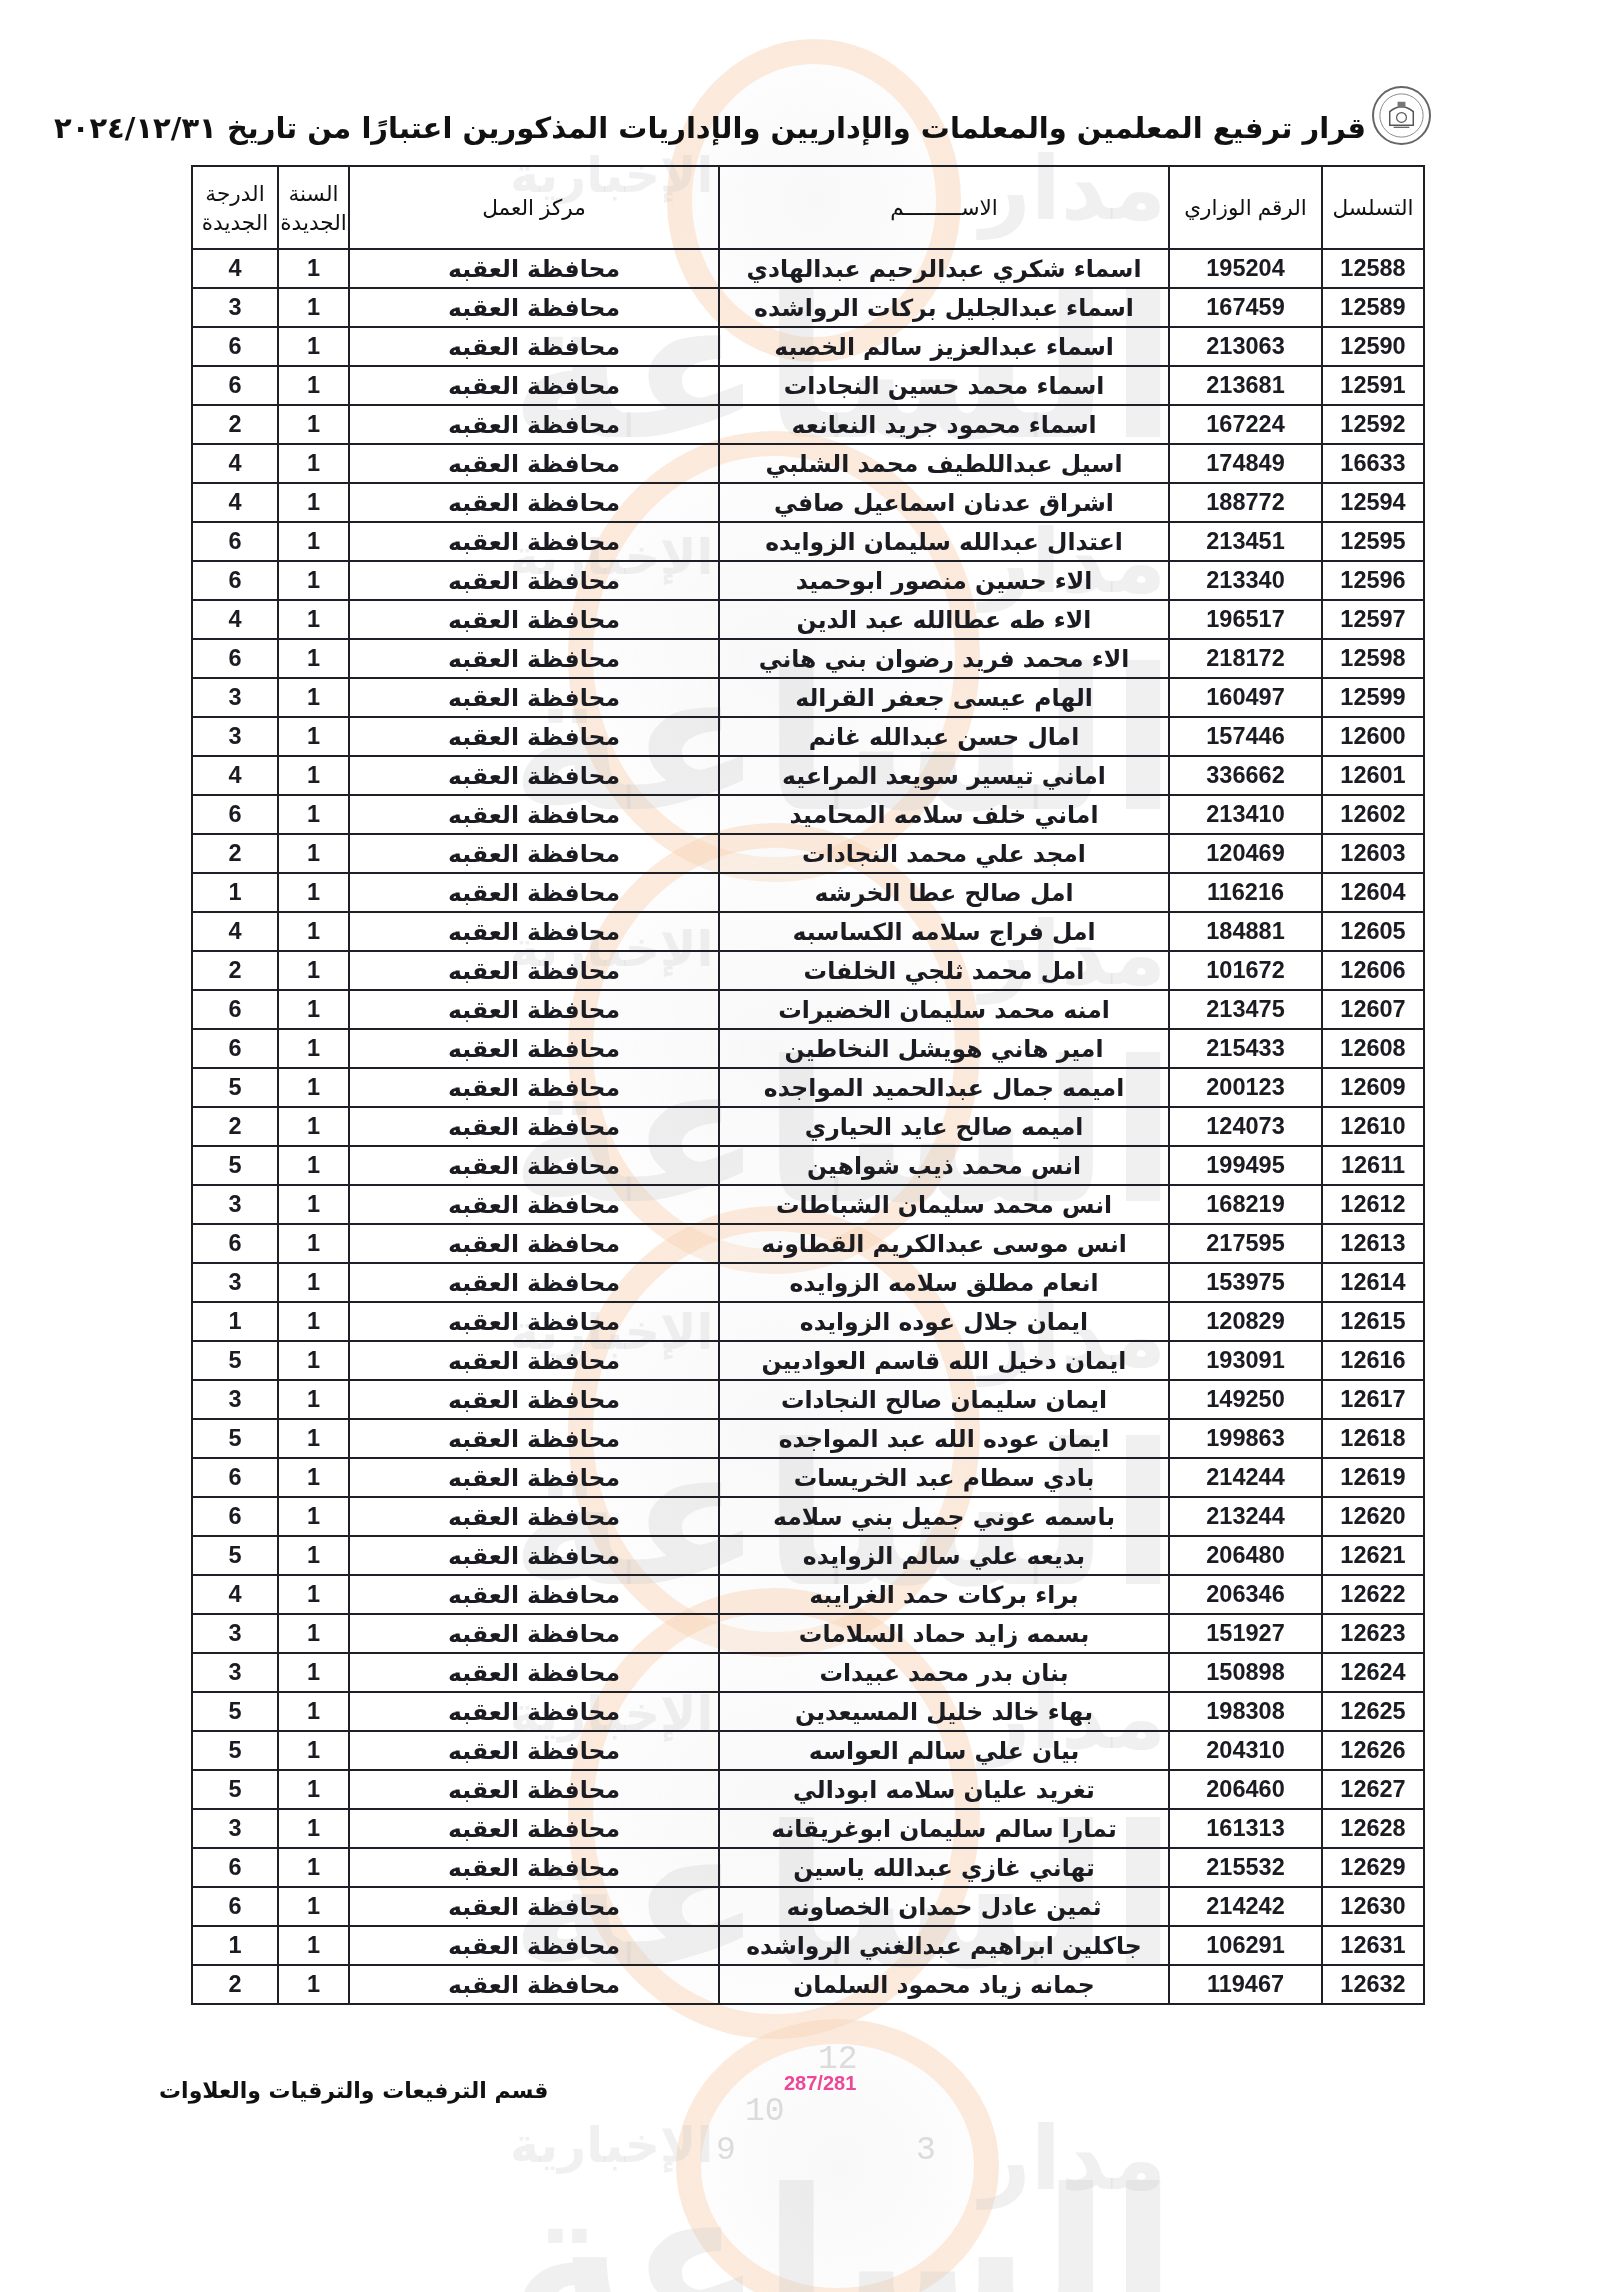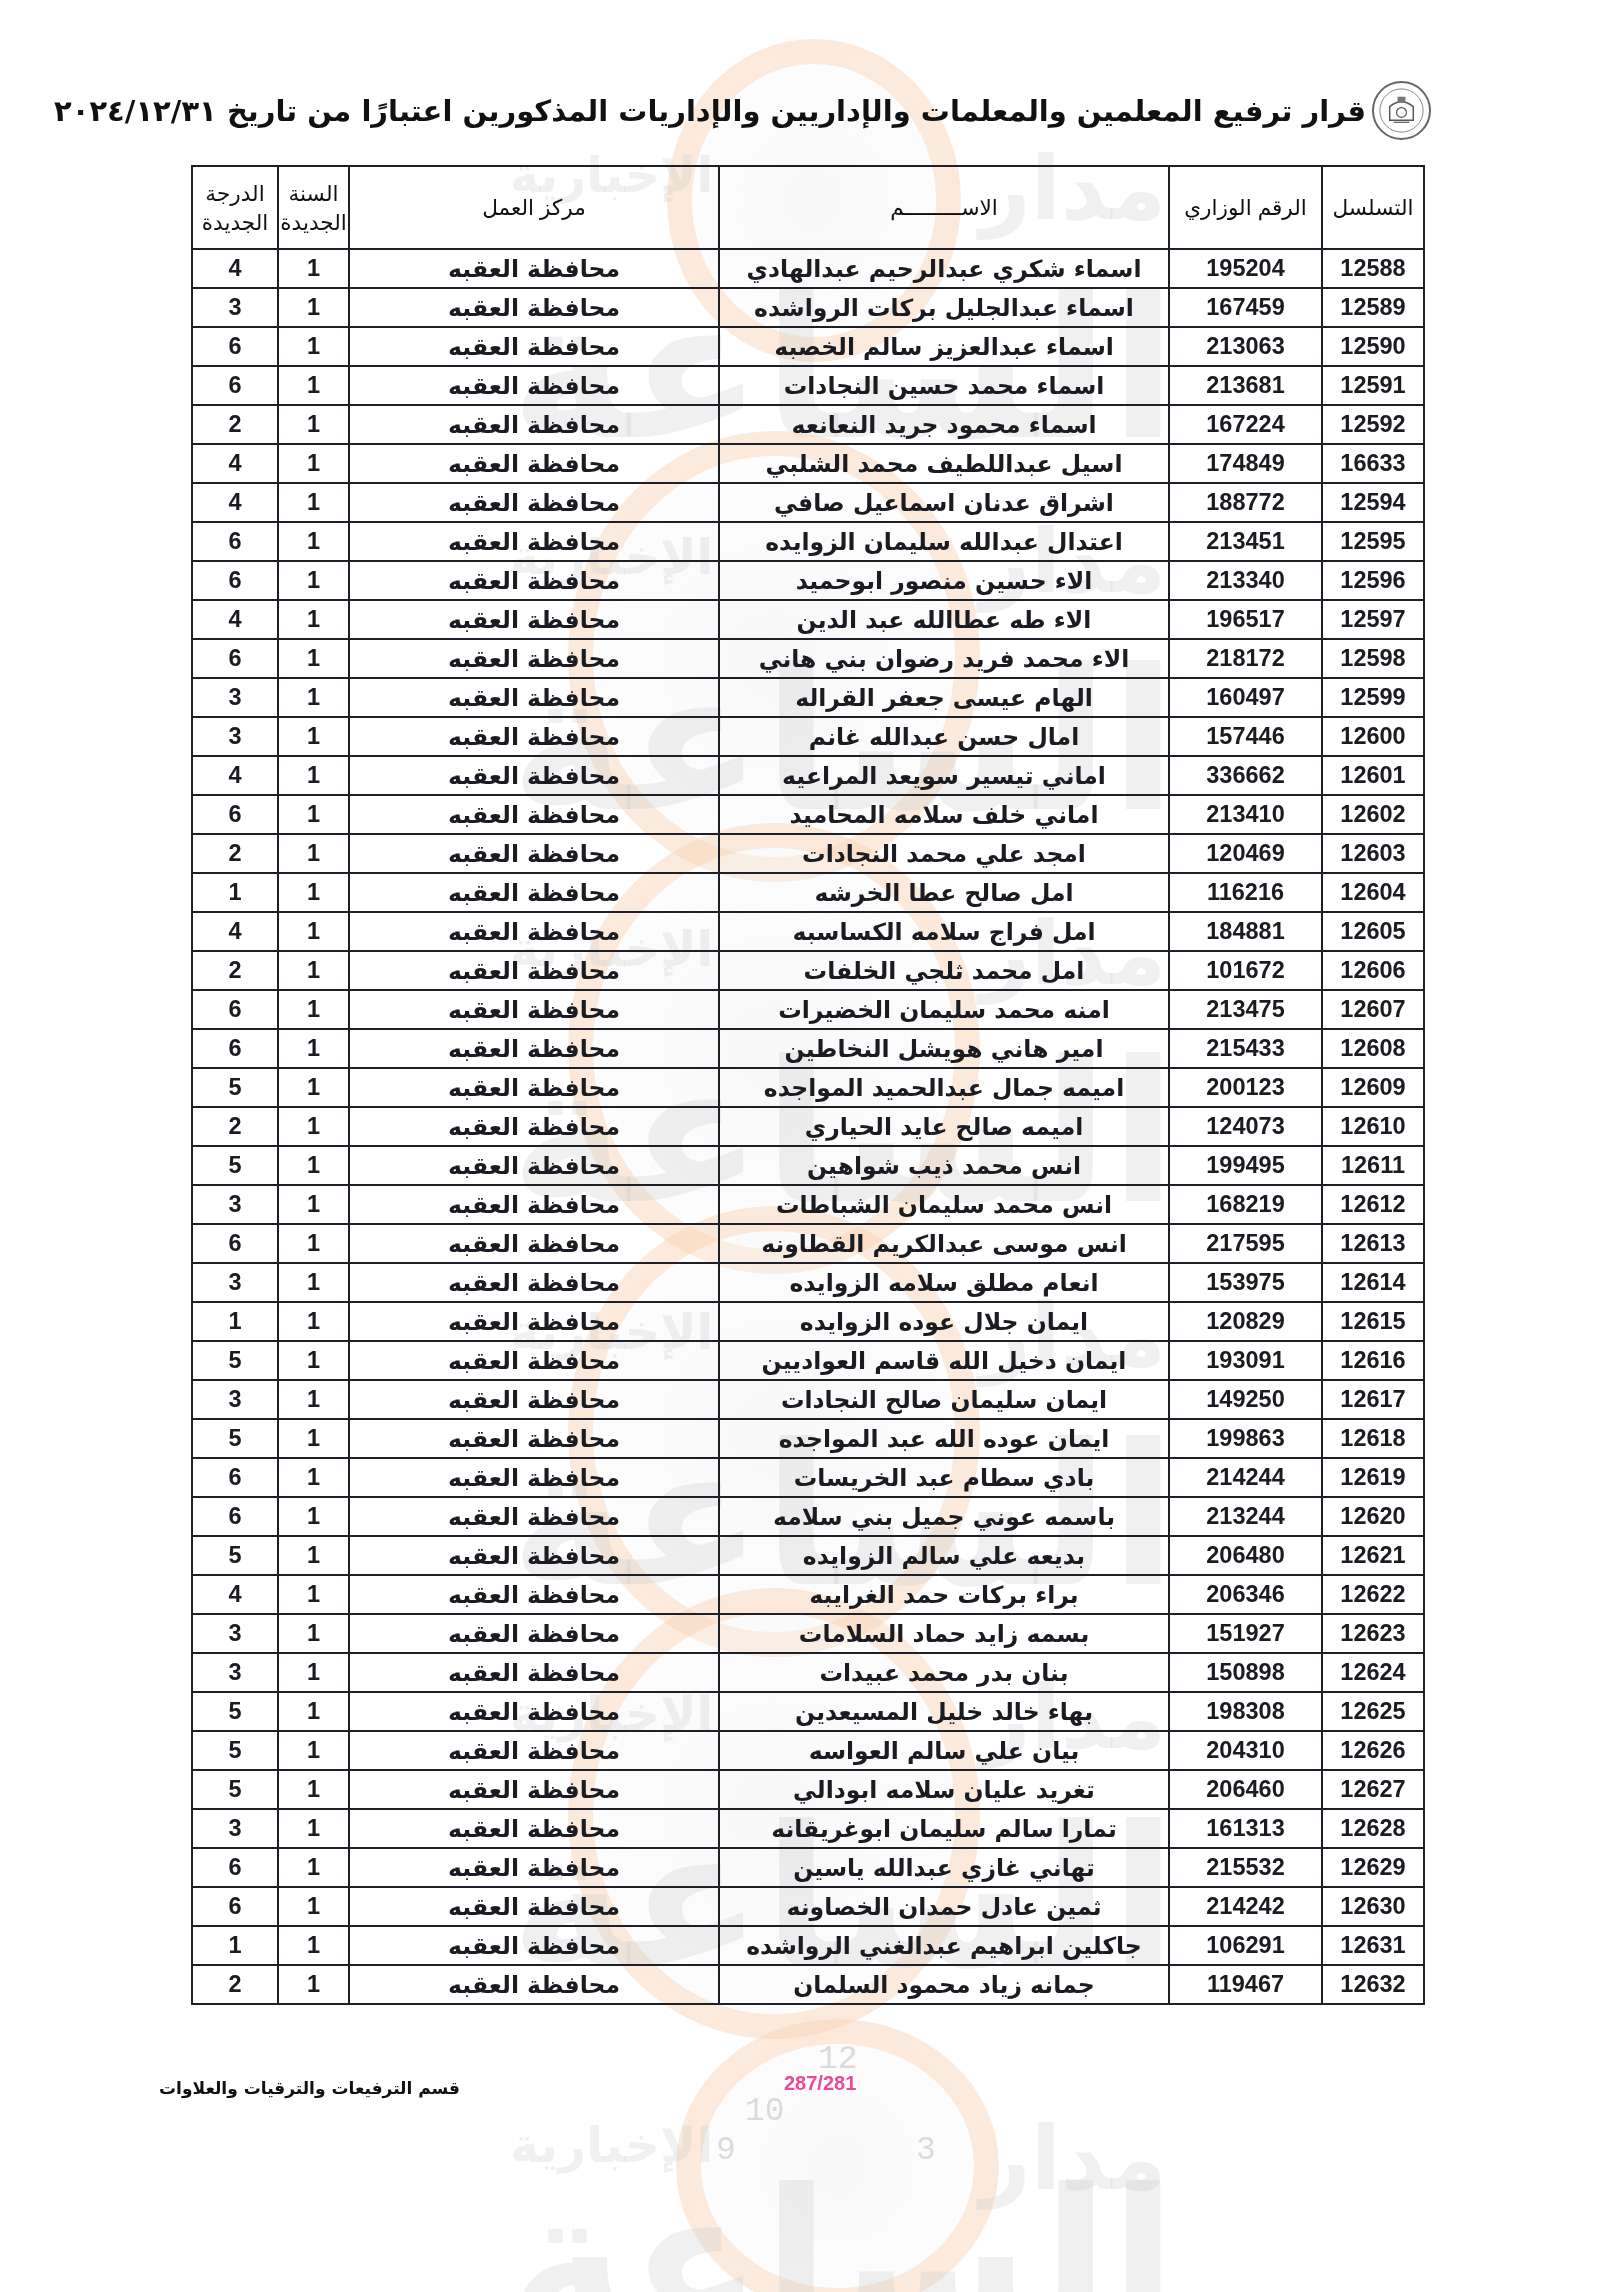--- a/index.html
+++ b/index.html
@@ -27,21 +27,21 @@
       white-space: nowrap;
     }
     .wm-num {
       font-family: Liberation Mono, monospace;
       color: rgba(180,180,180,0.45);
       font-size: 33px;
     }
     
     .title-wrap {
       position: absolute; top: 76px; left: 186px; width: 1245px; height: 69px;
-      display: flex; flex-direction: row-reverse; align-items: center; justify-content: flex-start;
+      display: flex; flex-direction: row-reverse; align-items: flex-end; justify-content: flex-start;
     }
     .logo {
       width: 55px; height: 55px; border-radius: 50%;
       border: 2px solid #666; margin-left: 5.9px; position: relative; flex: 0 0 auto;
       background: #fff;
     }
     .logo svg { position: absolute; left: 0; top: 0; }
     .title {
       direction: rtl; font-size: 29px; font-weight: bold; color: #111;
       white-space: nowrap; letter-spacing: -0.3px;
@@ -72,21 +72,21 @@
     td.num { font-family: "Liberation Sans", sans-serif; font-size: 25.5px; }
     col.c-serial { width: 102px; }
     col.c-min { width: 153px; }
     col.c-name { width: 450px; }
     col.c-center { width: 370px; }
     col.c-year { width: 71px; }
     col.c-grade { width: 86px; }
     
     .footer-dept {
       position: absolute; top: 2078px; left: 159px; direction: rtl;
-      font-size: 17px; font-weight: bold; color: #111; font-family: "DejaVu Sans", sans-serif;
+      font-size: 22px; font-weight: bold; color: #111; font-family: "DejaVu Sans", sans-serif;
     }
     .footer-page {
       position: absolute; top: 2072px; left: 784px;
       font-size: 20px; font-weight: bold; color: #ec4899; font-family: "Liberation Sans", sans-serif;
     }
   </style>
 </head>
 <body>
 
 <div class="wm" style="left:0;top:0;width:1620px;height:2293px;z-index:0;">

